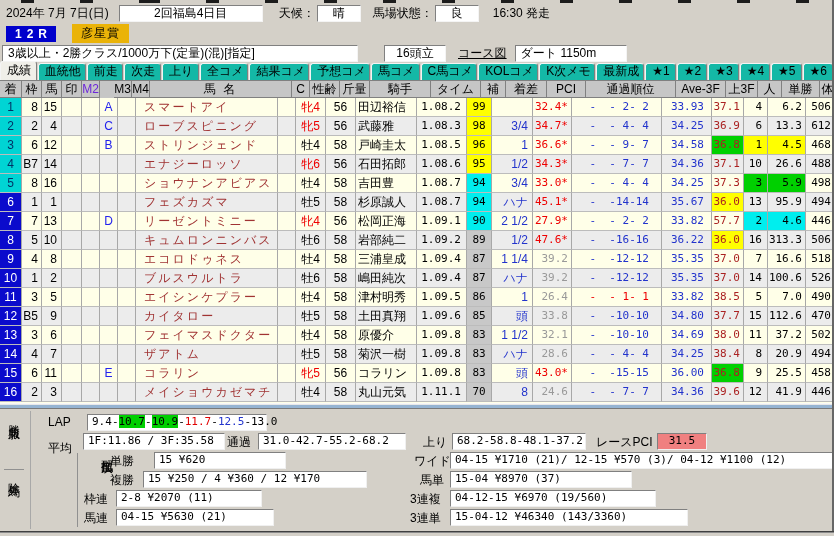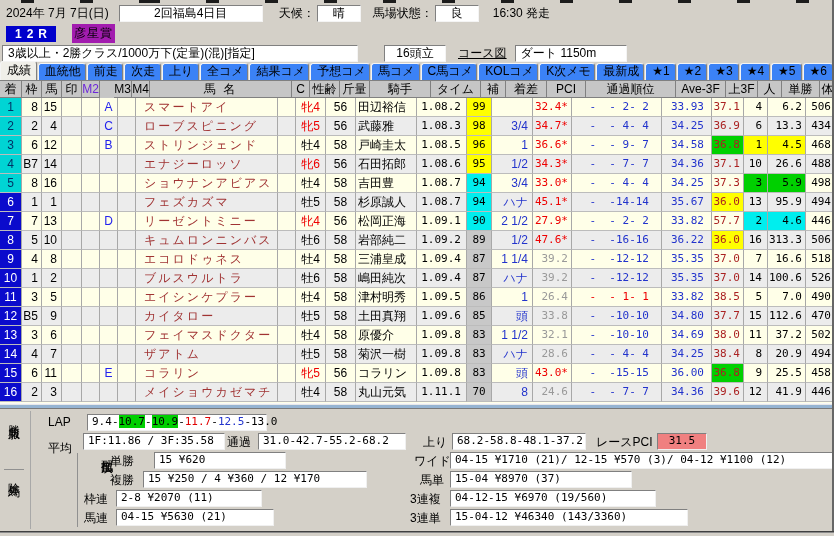--- a/index.html
+++ b/index.html
@@ -21,28 +21,28 @@
   .sbox{background:#fff;border:1px solid;border-color:#808080 #f4f4f4 #f4f4f4 #808080;
     height:15px;line-height:15px;display:inline-block;padding:0 5px;}
   .meeting{width:132px;text-align:center;margin-left:10px;}
   .wlabel{margin-left:16px;}
   .wval{width:32px;text-align:center;margin-left:2px;}
   .clabel{margin-left:12px;}
   .cval{width:32px;text-align:center;margin-left:2px;}
   .stime{margin-left:14px;}
   .race-num{background:#0000cc;color:#fff;font-weight:bold;letter-spacing:5px;
     padding:1px 4px 1px 9px;}
-  .race-name{background:#a21caf;padding:1px 2px;margin-left:16px;letter-spacing:1px;}
+  .race-name{background:#eab308;padding:1px 9px;margin-left:16px;letter-spacing:1px;}
   .cond-box{width:344px;text-align:left;}
   .fsize{width:50px;text-align:center;margin-left:26px;}
   .maplink{margin-left:12px;text-decoration:underline;cursor:pointer;}
   .course-box{width:100px;text-align:left;margin-left:8px;}
   
   .tabbar{top:61px;left:0;width:834px;height:19px;display:flex;align-items:flex-end;}
-  .tab{height:16px;line-height:15px;padding:0 6px;background:#3b82f6;
+  .tab{height:16px;line-height:15px;padding:0 6px;background:#14b8a6;
     border:1px solid #808080;border-bottom:none;border-top-color:#f4f4f4;border-left-color:#f4f4f4;
     border-radius:3px 3px 0 0;margin-right:1px;cursor:pointer;white-space:nowrap;overflow:hidden;}
   .tab.active{height:18px;line-height:17px;background:#f0efe9;}
   
   .grid{top:80px;left:0;width:834px;height:323px;background:#ffffe8;border-top:1px solid #808080;}
   .trow,.hrow{display:flex;}
   .hrow{height:17px;background:#c6c6c6;}
   .hrow .cell{border-right:1px solid #808080;border-bottom:1px solid #808080;
     text-align:center;line-height:16px;overflow:hidden;white-space:nowrap;}
   .trow{height:19px;}
@@ -223,21 +223,21 @@
         <div class="cell c-jockey">武藤雅</div>
         <div class="cell c-time mono">1.08.3</div>
         <div class="cell c-hosei mono bg-yellow">98</div>
         <div class="cell c-margin">3/4</div>
         <div class="cell c-pci mono pci-hot">34.7*</div>
         <div class="cell c-pass mono">-  - 4- 4</div>
         <div class="cell c-ave mono">34.25</div>
         <div class="cell c-l3f mono">36.9</div>
         <div class="cell c-pop mono">6</div>
         <div class="cell c-odds mono">13.3</div>
-        <div class="cell c-bw mono">434</div>
+        <div class="cell c-bw mono">612</div>
       </div>
       <div class="trow r-odd">
         <div class="cell c-pos pos-top">3</div>
         <div class="cell c-waku">6</div>
         <div class="cell c-num">12</div>
         <div class="cell c-in"></div>
         <div class="cell c-m2"></div>
         <div class="cell c-m3">B</div>
         <div class="cell c-m4"></div>
         <div class="cell c-name">ストリンジェンド</div>

